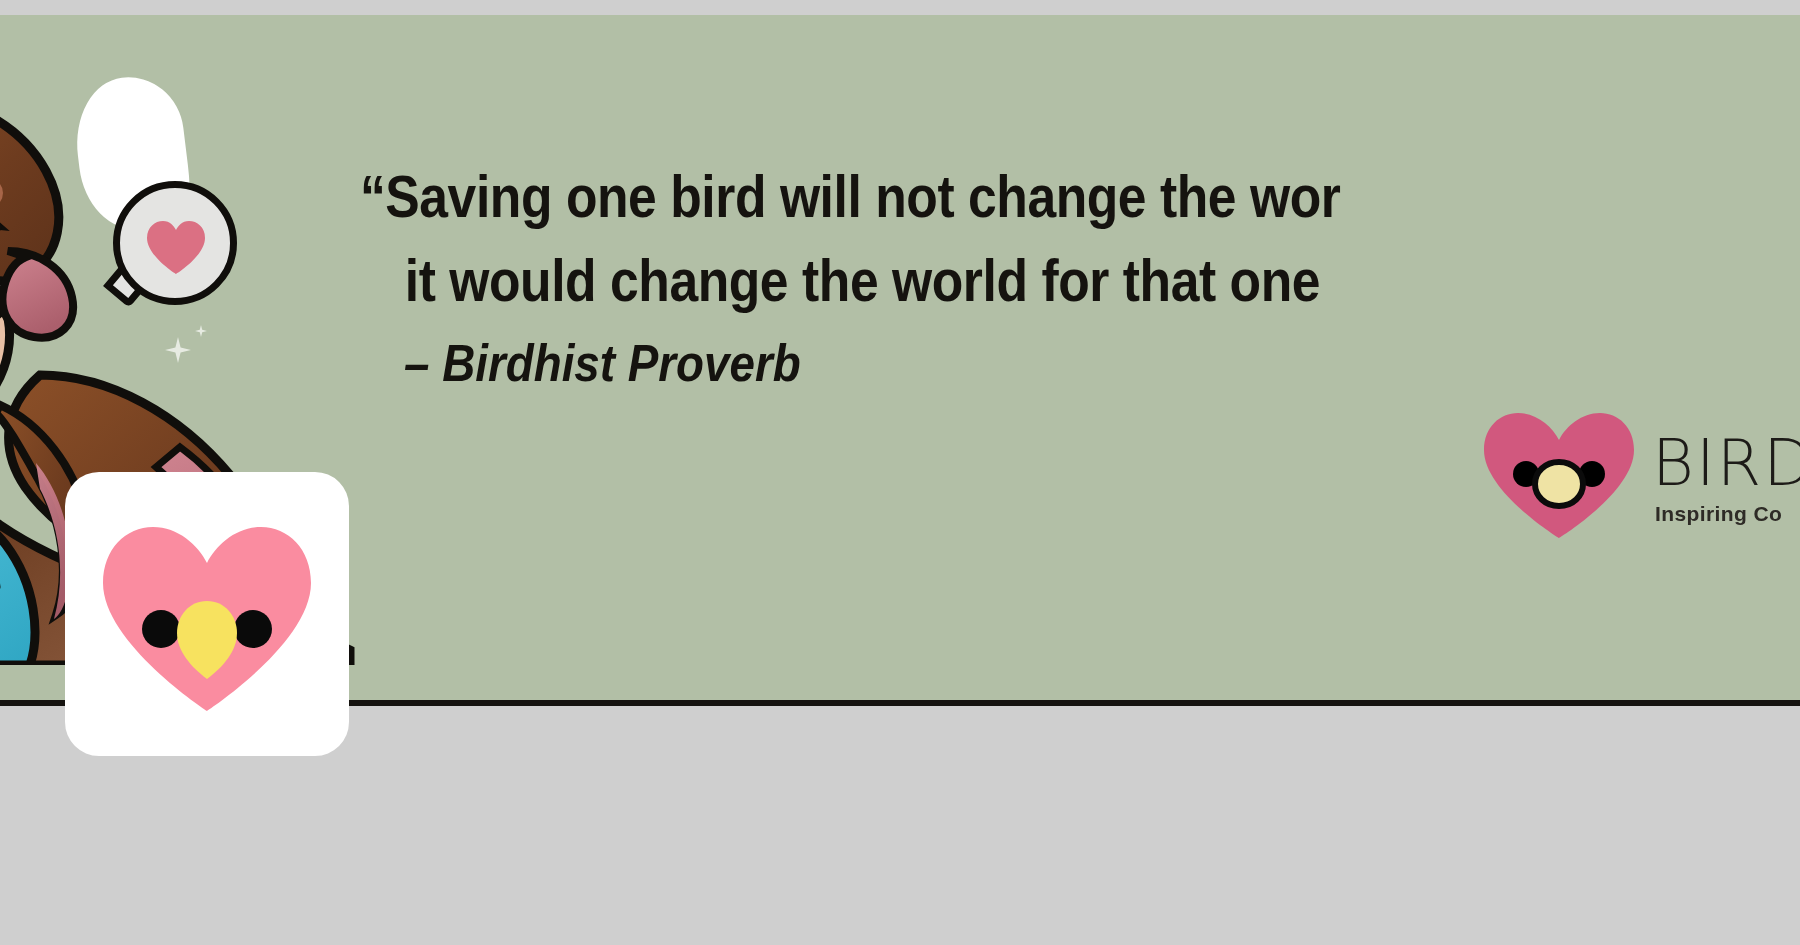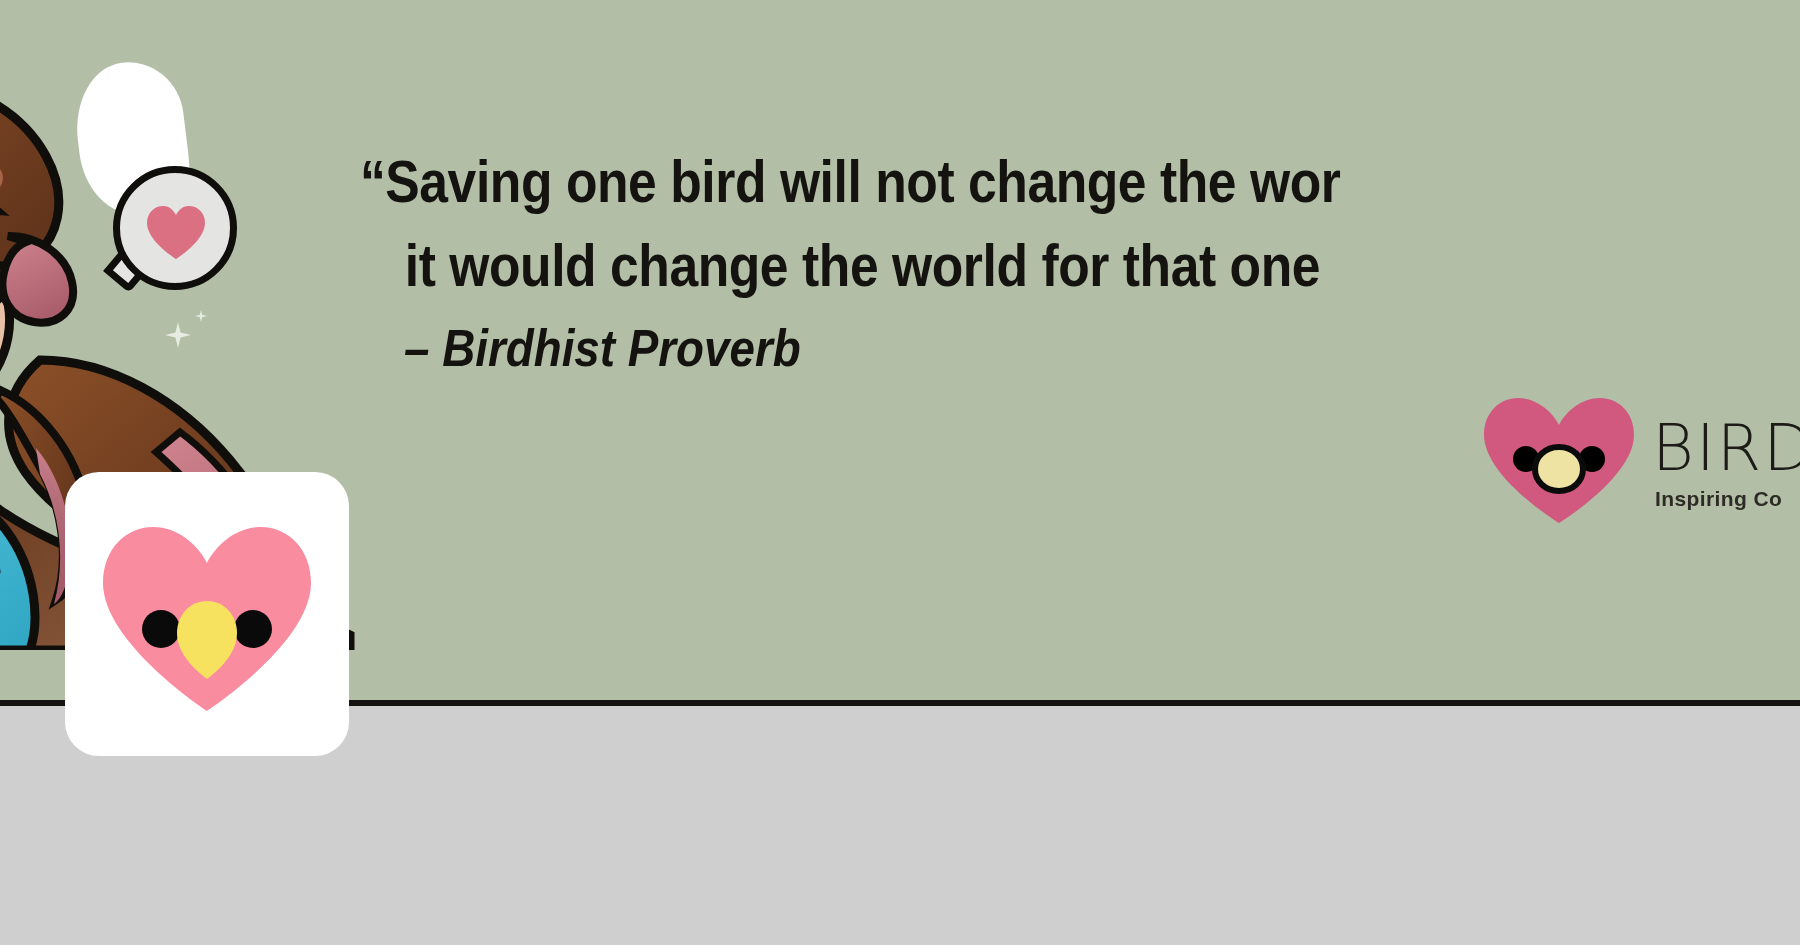--- a/index.html
+++ b/index.html
@@ -18,21 +18,21 @@
     width: 1800px;
     height: 945px;
     background: #cfcfcf;
     overflow: hidden;
   }
 
   
   #banner {
     position: absolute;
     left: 0;
-    top: 0;
+    top: 15px;
     width: 1800px;
     height: 700px;
     background: #b2bfa6;
     overflow: hidden;
   }
 
   #banner-divider {
     position: absolute;
     left: 0;
     top: 700px;

